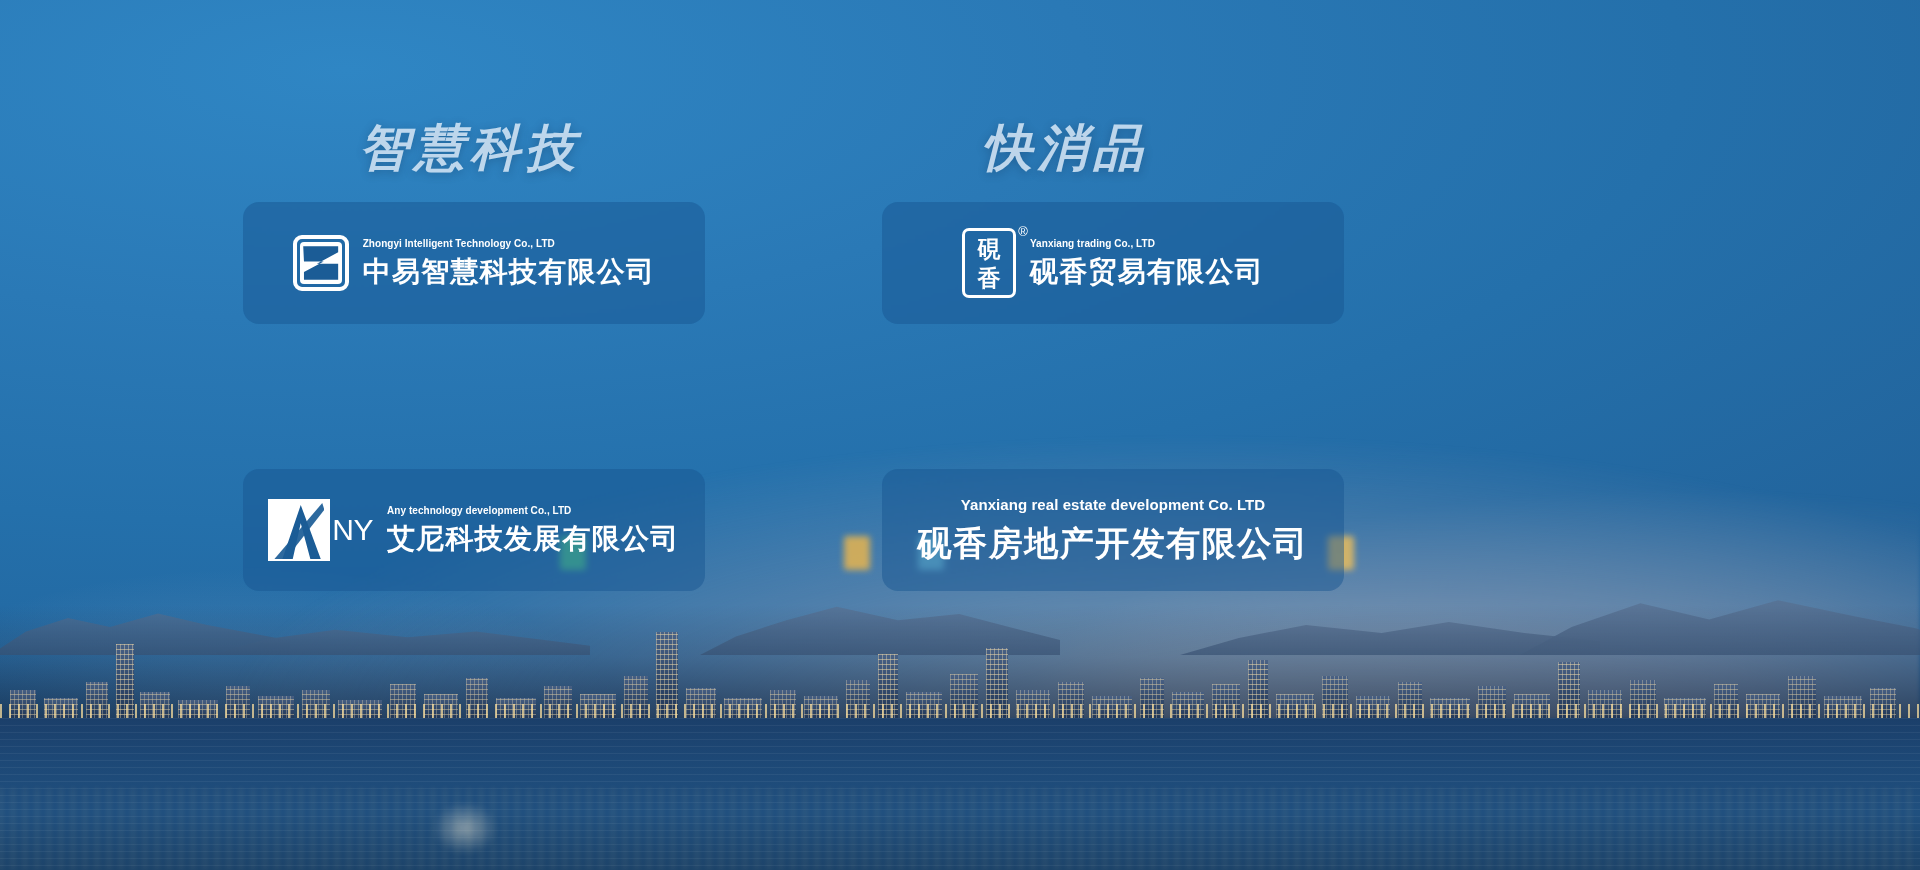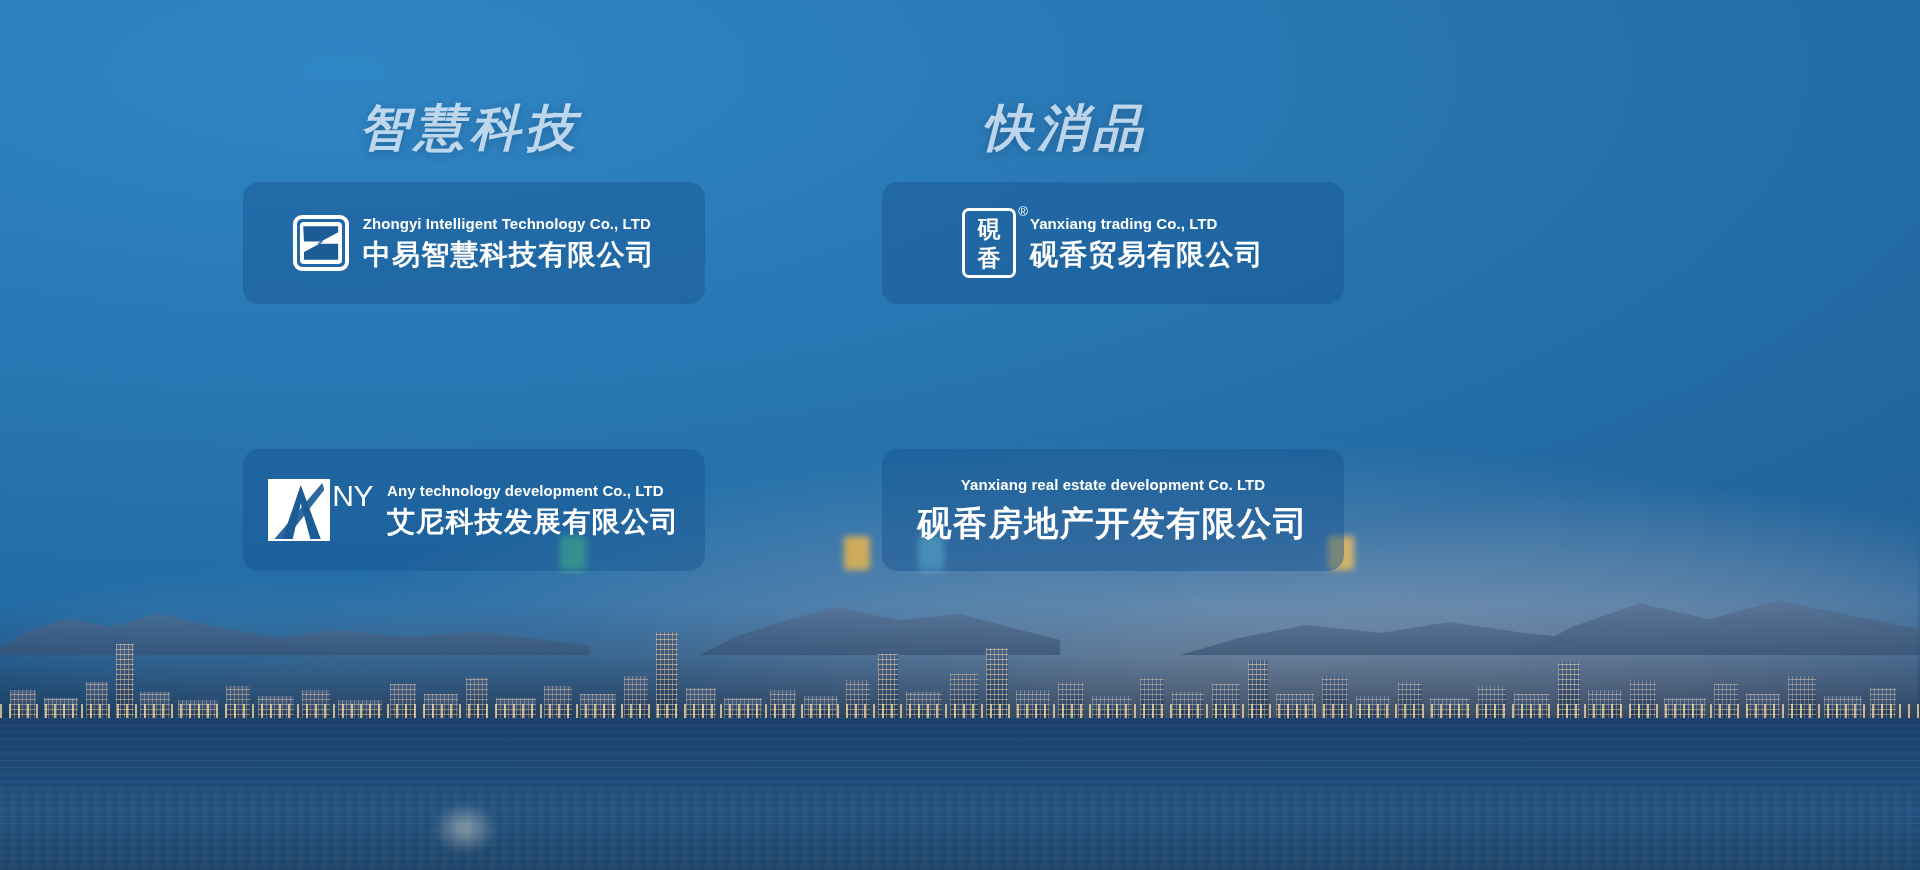--- a/index.html
+++ b/index.html
@@ -100,21 +100,21 @@
 
   
   .content {
     position:absolute; inset:0;
     display:grid;
     grid-template-columns:1fr 1fr;
     grid-template-rows:1fr 1fr;
     padding:56px 0 0 0;
   }
   .cell { position:relative; }
-  .cell-inner { position:absolute; }
+  .cell-inner { position:absolute;margin-top:20px; }
 
   .cell.c1 .cell-inner { left:243px; top:44px;  width:462px; }
   .cell.c2 .cell-inner { left:-78px; top:44px;  width:462px; }
   .cell.c3 .cell-inner { left:243px; top:-14px; width:462px; }
   .cell.c4 .cell-inner { left:-78px; top:-14px; width:462px; }
 
   .section-title {
     font-size:50px;
     font-weight:700;
     font-style:italic;
@@ -172,21 +172,21 @@
   }
   .logo-seal .ch1 { top:9px; }
   .logo-seal .ch2 { top:38px; }
   .reg-mark {
     position:absolute; right:-12px; top:-3px;
     color:#fff; font-size:13px; line-height:1;
   }
   .seal-wrap { position:relative; }
 
   
-  .logo-any { display:flex; align-items:flex-start; gap:2px; }
+  .logo-any { display:flex; align-items:center; gap:2px; }
   .logo-any .sq {
     width:62px; height:62px; background:#fff; position:relative; overflow:hidden;
   }
   .logo-any .sq::before {
     content:""; position:absolute; left:14px; top:6px; width:40px; height:54px;
     background:#1b5c96;
     clip-path:polygon(46% 0%, 96% 100%, 70% 100%, 46% 34%, 26% 100%, 0% 100%);
   }
   .logo-any .sq::after {
     content:""; position:absolute; left:4px; bottom:2px; width:52px; height:56px;
@@ -195,21 +195,21 @@
     opacity:.92;
   }
   .logo-any .ny {
     color:#fff; font-size:30px; font-weight:400; letter-spacing:-0.5px;
     font-family:"Liberation Sans",sans-serif;
   }
 
   .names { display:flex; flex-direction:column; justify-content:center; }
   .name-en {
     color:#fff;
-    font-size:15px;
+    font-size:10px;
     font-weight:700;
     letter-spacing:.005em;
     line-height:1.35;
     white-space:nowrap;
     margin-bottom:3px;
   }
   .name-cn {
     color:#fff;
     font-size:28px;
     font-weight:700;

